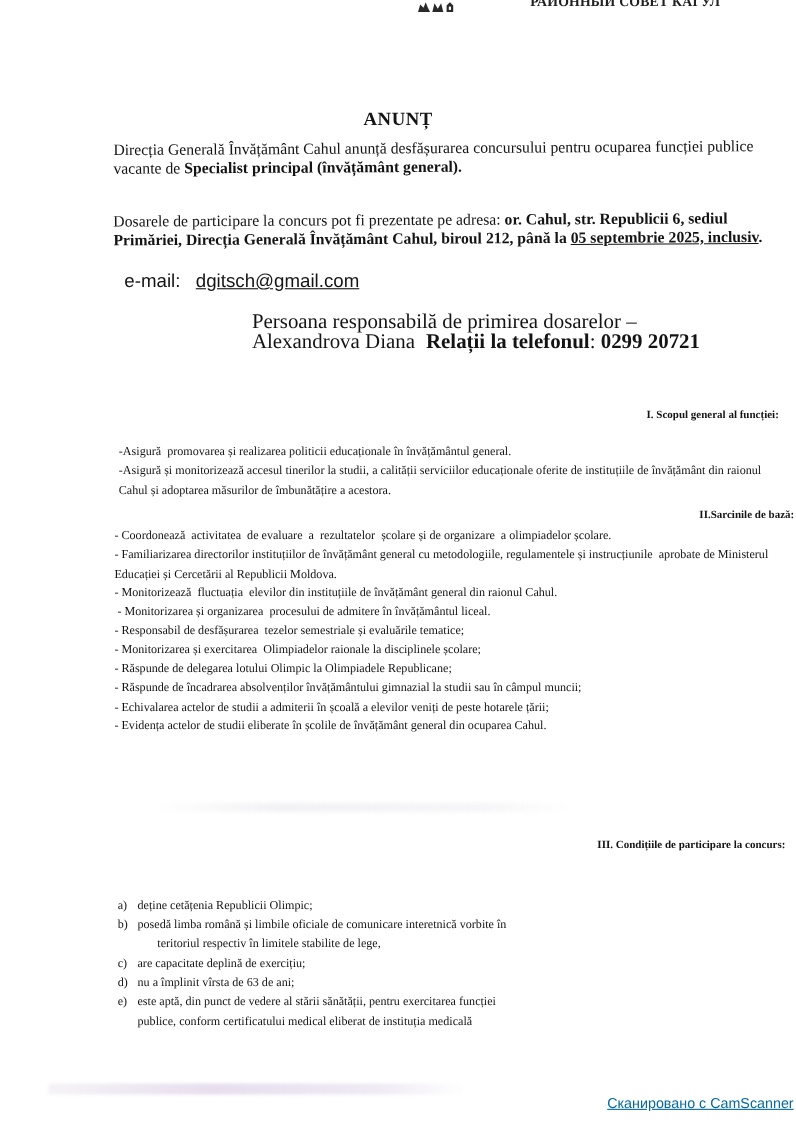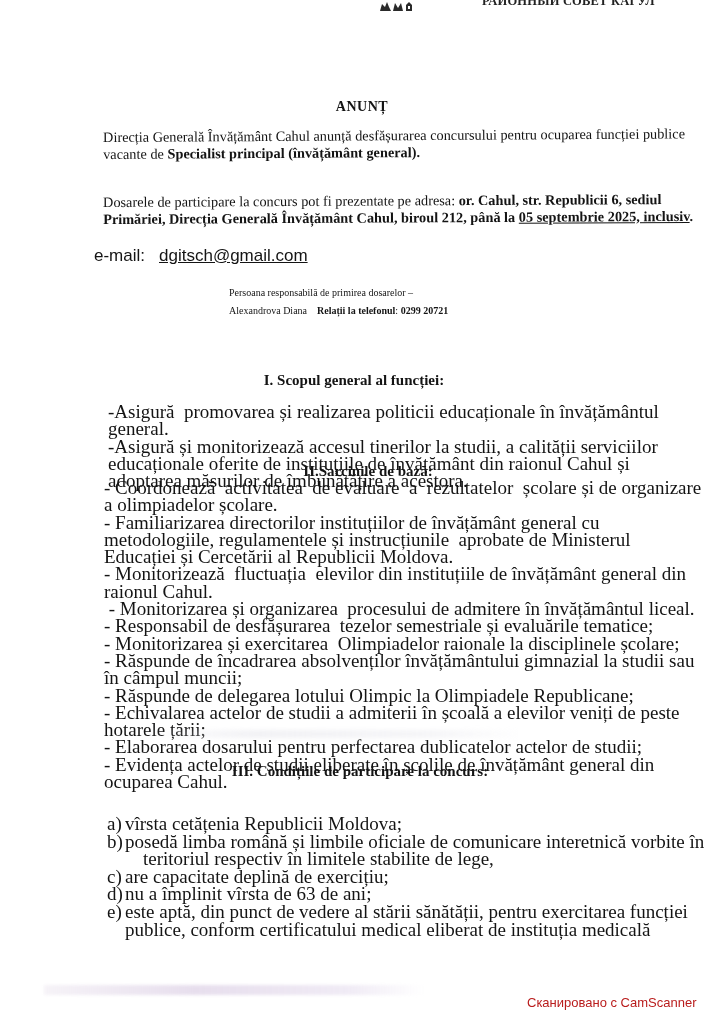--- a/index.html
+++ b/index.html
@@ -9,43 +9,43 @@
   }
   .page { position: absolute; left: 0; top: 0; width: 724px; height: 1024px; }
   .header-strip { position: absolute; left: 330px; top: 0; width: 394px; height: 16px; text-align: center; }
   .crest { position: absolute; left: 48px; top: 0; width: 42px; height: 12px; }
   .header-text {
     position: absolute; left: 152px; top: -6px; font-size: 12.5px; font-weight: bold;
     letter-spacing: 0.2px; white-space: nowrap; color: #222;
   }
   .title {
     position: absolute; left: 0; width: 724px; top: 99px; text-align: center;
-    font-weight: bold; font-size: 14px; letter-spacing: 0.5px;
+    font-weight: bold; font-size: 17px; letter-spacing: 0.5px;
   }
   .para { position: absolute; font-size: 14.3px; line-height: 17px; }
   .intro { left: 103px; top: 129px; width: 600px; transform: rotate(-0.35deg); transform-origin: left top; }
   .address { left: 103px; top: 194px; width: 600px; transform: rotate(-0.3deg); transform-origin: left top; }
   .b { font-weight: bold; }
   .u { text-decoration: underline; }
   .email-row {
-    position: absolute; left: 94px; top: 246px; font-family: "Liberation Sans", "DejaVu Sans", sans-serif;
+    position: absolute; left: 113px; top: 246px; font-family: "Liberation Sans", "DejaVu Sans", sans-serif;
     font-size: 17px; white-space: nowrap; text-align: right;
   }
   .email-row .email-label { margin-right: 14px; }
   .email-row .email-value { text-decoration: underline; }
-  .contact { left: 229px; top: 284px; width: 420px; line-height: 18px; font-size: 10px; }
+  .contact { left: 229px; top: 284px; width: 420px; line-height: 18px; font-size: 19px; }
   .contact .line { white-space: nowrap; }
   .gap { display: inline-block; width: 10px; }
   .section-title {
-    position: absolute; left: 0; width: 708px; text-align: center; font-weight: bold; font-size: 15px;
+    position: absolute; left: 0; width: 708px; text-align: right; font-weight: bold; font-size: 10px;
   }
   .sec1 { top: 372px; }
   .sec2 { top: 463px; left: 14px; }
   .sec3 { top: 763px; left: 6px; }
-  .list { position: absolute; left: 104px; width: 600px; font-size: 19px; line-height: 17.3px; }
+  .list { position: absolute; left: 104px; width: 600px; font-size: 11px; line-height: 17.3px; }
   .list1 { top: 403px; }
   .list2 { top: 479px; }
   .list3 { top: 815px; left: 107px; line-height: 17.6px; }
   .list .item { white-space: pre-wrap; }
   .list1 .item:nth-child(1), .list1 .item:nth-child(2) { padding-left: 4px; }
   .cond { display: flex; }
   .cond .letter { width: 18px; flex: none; }
   .cond .text { flex: 1; }
   .cond .text .cont { display: block; padding-left: 0px; }
   .cond.b-item .text .cont { padding-left: 18px; }
@@ -53,22 +53,22 @@
     position: absolute; left: 140px; top: 730px; width: 380px; height: 8px;
     background: linear-gradient(90deg, rgba(220,220,228,0) 0%, rgba(225,225,232,0.45) 30%, rgba(225,225,232,0.3) 80%, rgba(225,225,232,0) 100%);
     filter: blur(2px);
   }
   .bottom-stripe {
     position: absolute; left: 44px; top: 985px; width: 380px; height: 10px;
     background: linear-gradient(90deg, rgba(225,215,230,0.3), rgba(215,200,225,0.6) 40%, rgba(225,215,235,0.5) 80%, rgba(230,225,235,0.0));
     filter: blur(1.5px);
   }
   .watermark {
-    position: absolute; left: 527px; top: 995px; font-family: "Liberation Sans", "DejaVu Sans", sans-serif;
-    font-size: 13px; color: #b91c1c; white-space: nowrap;
+    position: absolute; left: 552px; top: 995px; font-family: "Liberation Sans", "DejaVu Sans", sans-serif;
+    font-size: 13px; color: #0369a1; white-space: nowrap; text-decoration: underline;
   }
 </style>
 </head>
 <body>
 
 <div class="page">
 
   <div class="header-strip">
     <svg class="crest" viewBox="0 0 42 12">
       <path d="M2 11 L4 4 L7 7 L9 2 L11 7 L13 11 Z" fill="#2a2a2a"></path>
@@ -107,34 +107,33 @@
   </div>
 
   <div class="section-title sec2">II.Sarcinile de bază:</div>
   <div class="list list2">
     <div class="item">- Coordonează  activitatea  de evaluare  a  rezultatelor  școlare și de organizare  a olimpiadelor școlare.</div>
     <div class="item">- Familiarizarea directorilor instituțiilor de învățământ general cu metodologiile, regulamentele și instrucțiunile  aprobate de Ministerul Educației și Cercetării al Republicii Moldova.</div>
     <div class="item">- Monitorizează  fluctuația  elevilor din instituțiile de învățământ general din raionul Cahul.</div>
     <div class="item"> - Monitorizarea și organizarea  procesului de admitere în învățământul liceal.</div>
     <div class="item">- Responsabil de desfășurarea  tezelor semestriale și evaluările tematice;</div>
     <div class="item">- Monitorizarea și exercitarea  Olimpiadelor raionale la disciplinele școlare;</div>
+    <div class="item">- Răspunde de delegarea lotului Olimpic la Olimpiadele Republicane;</div>
     <div class="item">- Răspunde de încadrarea absolvenților învățământului gimnazial la studii sau în câmpul muncii;</div>
-    <div class="item">- Răspunde de delegarea lotului Olimpic la Olimpiadele Republicane;</div>
     <div class="item">- Echivalarea actelor de studii a admiterii în școală a elevilor veniți de peste hotarele țării;</div>
-    <div class="item">- Elaborarea dosarului pentru perfectarea dublicatelor actelor de studii;</div>
     <div class="item">- Evidența actelor de studii eliberate în școlile de învățământ general din ocuparea Cahul.</div>
   </div>
 
   <div class="faint-line"></div>
 
   <div class="section-title sec3">III. Condițiile de participare la concurs:</div>
   <div class="list list3">
     <div class="cond">
       <span class="letter">a)</span>
-      <span class="text"><span>vîrsta cetățenia Republicii Moldova;</span></span>
+      <span class="text"><span>deține cetățenia Republicii Olimpic;</span></span>
     </div>
     <div class="cond b-item">
       <span class="letter">b)</span>
       <span class="text"><span>posedă limba română și limbile oficiale de comunicare interetnică vorbite în</span><span class="cont">teritoriul respectiv în limitele stabilite de lege,</span></span>
     </div>
     <div class="cond">
       <span class="letter">c)</span>
       <span class="text"><span>are capacitate deplină de exercițiu;</span></span>
     </div>
     <div class="cond">

